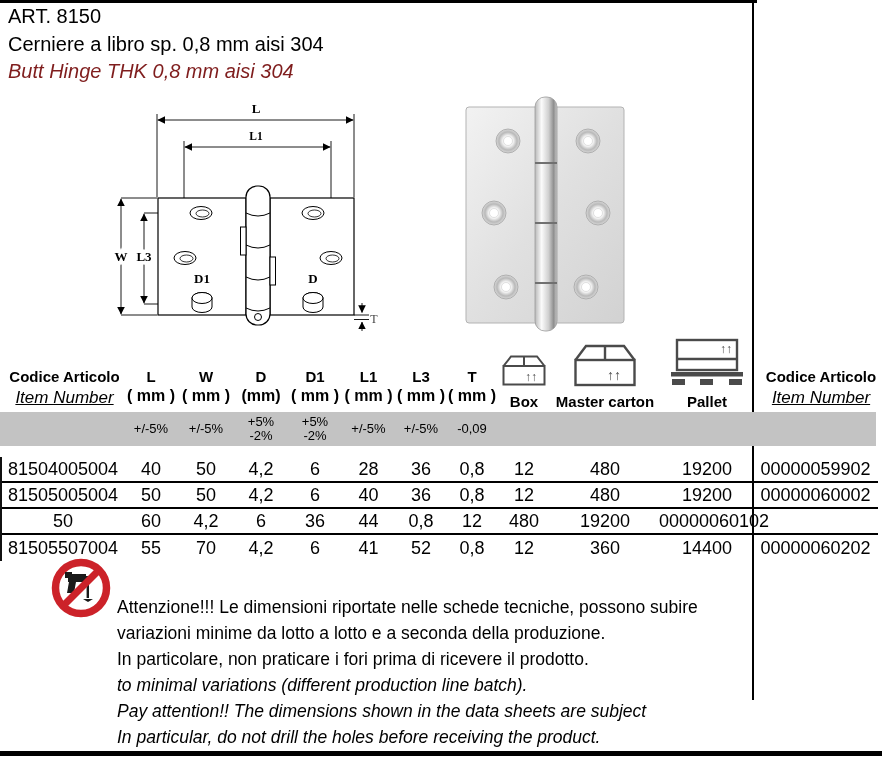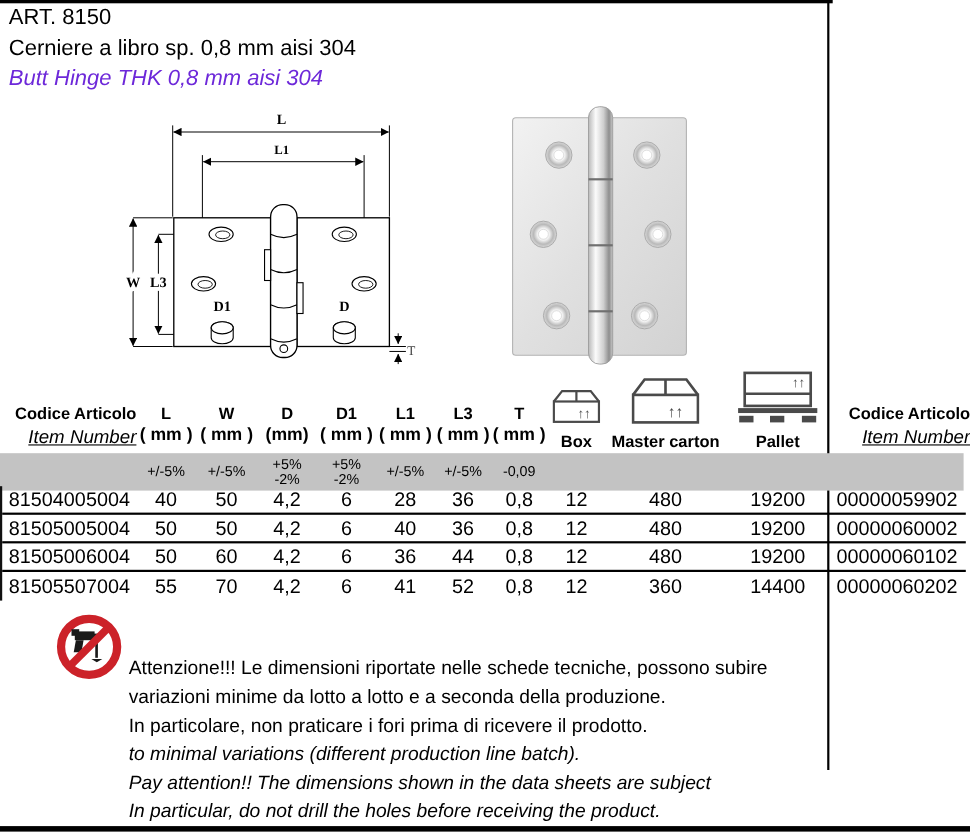--- a/index.html
+++ b/index.html
@@ -19,31 +19,31 @@
   
   .pin-note{left:627px;top:124px;font-size:18px;line-height:25px;}
   .pin-note .en{font-style:italic;}
 
   
   .cols{display:grid;position:absolute;left:0;}
   .head-grid{top:364px;width:882px;height:47px;
     grid-template-columns:124px 54px 56px 54px 54px 53px 52px 50px 54px 108px 96px 127px;}
   .band-grid{top:412px;width:876px;height:34px;background:#c3c3c3;
     grid-template-columns:124px 54px 56px 54px 54px 53px 52px 50px 54px 108px 96px 121px;}
-  .rows-wrap{position:absolute;left:0;top:442px;width:876px;border-left:2px solid #111;}
+  .rows-wrap{position:absolute;left:0;top:457px;width:876px;border-left:2px solid #111;}
   .trow{position:relative;display:grid;width:876px;height:26px;box-sizing:border-box;
     grid-template-columns:122px 54px 56px 54px 54px 53px 52px 50px 54px 108px 96px 121px;}
   .tline{border-bottom:2px solid #000;}
 
   .cell{text-align:center;font-size:18px;line-height:24px;align-self:center;white-space:nowrap;}
   .cell.first{text-align:left;padding-left:6px;}
   .hc{text-align:center;}
   .hc .dim{font-weight:bold;font-size:15px;line-height:20px;padding-top:3px;}
   .hc .unit{font-weight:bold;font-size:16px;line-height:18px;}
-  .item-head{padding-left:5px;text-align:right;}
+  .item-head{padding-left:5px;text-align:center;}
   .item-head .it{font-weight:bold;font-size:15px;line-height:21px;padding-top:2px;}
   .item-head .en{font-style:italic;font-size:17px;line-height:21px;text-decoration:underline;}
   .pack{position:relative;display:flex;align-items:flex-end;justify-content:center;
         font-weight:bold;font-size:15px;padding-bottom:1px;white-space:nowrap;}
   .pack .pico{position:absolute;left:50%;transform:translateX(-50%);}
   .tol{font-size:13px;line-height:14px;align-self:center;text-align:center;white-space:pre-line;}
 
   
   .warn-text{left:117px;top:594px;font-size:17.5px;line-height:26px;}
   .warn-text .en{font-style:italic;}
@@ -55,21 +55,21 @@
 
 <div class="page">
 
   <div class="abs top-rule"></div>
   <div class="abs right-rule"></div>
   <div class="abs bottom-rule"></div>
 
   <div class="abs hdr">
     <div>ART. 8150</div>
     <div>Cerniere a libro sp. 0,8 mm aisi 304</div>
-    <div class="en" style="color:#6d28d9;">Butt Hinge THK 0,8 mm aisi 304</div>
+    <div class="en" style="color:#7f1d1d;">Butt Hinge THK 0,8 mm aisi 304</div>
   </div>
 
   <svg class="abs" style="left:78px;top:98px;" width="350" height="250" viewBox="0 0 350 250">
     <defs>
       <marker id="ar" viewBox="0 0 10 10" refX="9.5" refY="5" markerWidth="8.5" markerHeight="8.5" orient="auto-start-reverse">
         <path d="M0,0 L10,5 L0,10 z" fill="#000"></path>
       </marker>
     </defs>
     <g stroke="#000" stroke-width="0.9" fill="none">
 
@@ -302,21 +302,20 @@
         <div class="cell">6</div>
         <div class="cell">40</div>
         <div class="cell">36</div>
         <div class="cell">0,8</div>
         <div class="cell">12</div>
         <div class="cell">480</div>
         <div class="cell">19200</div>
         <div class="cell">00000060002</div>
       </div>
       <div class="trow tline">
-        <div class="cell first">81505006004</div>
         <div class="cell">50</div>
         <div class="cell">60</div>
         <div class="cell">4,2</div>
         <div class="cell">6</div>
         <div class="cell">36</div>
         <div class="cell">44</div>
         <div class="cell">0,8</div>
         <div class="cell">12</div>
         <div class="cell">480</div>
         <div class="cell">19200</div>

